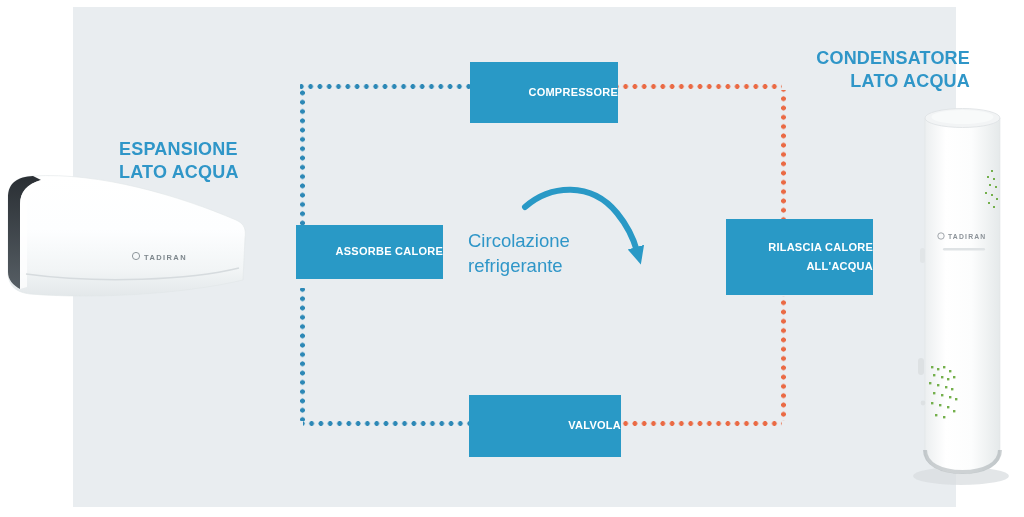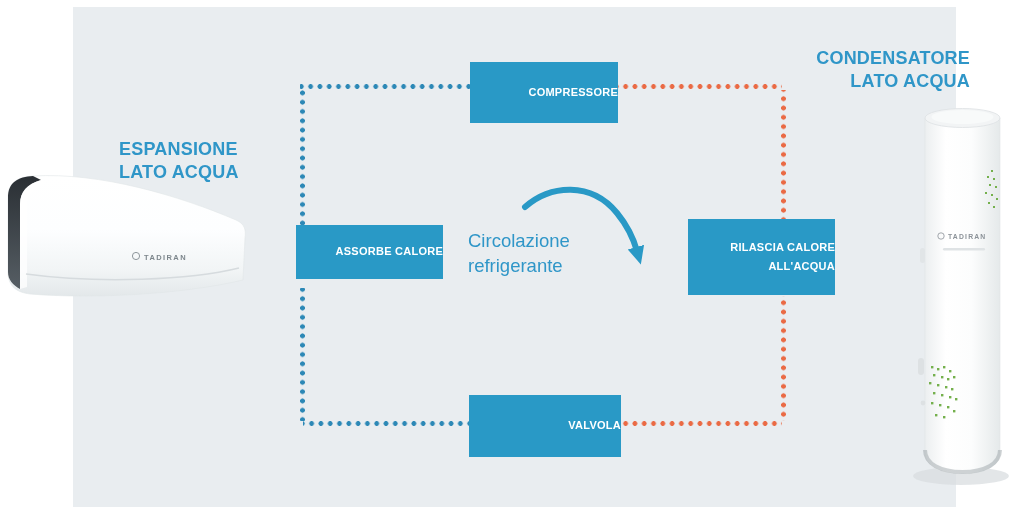--- a/index.html
+++ b/index.html
@@ -57,21 +57,21 @@
   <div class="dots h orange" style="left:618px;top:421px;width:164px;"></div>
 
   <div class="node" style="left:470px;top:62px;width:148px;height:61px;">
     <span>COMPRESSORE</span>
   </div>
 
   <div class="node" style="left:264px;top:225px;width:147px;height:54px;margin-left:32px;">
     <span>ASSORBE CALORE</span>
   </div>
 
-  <div class="node" style="left:688px;top:219px;width:147px;height:76px;">
+  <div class="node" style="left:726px;top:219px;width:147px;height:76px;">
     <span>RILASCIA CALORE</span>
     <span>ALL'ACQUA</span>
   </div>
 
   <div class="node" style="left:469px;top:395px;width:152px;height:62px;">
     <span>VALVOLA</span>
   </div>
 
   <div class="side-label" style="left:119px;top:138px;">
     <div>ESPANSIONE</div>

